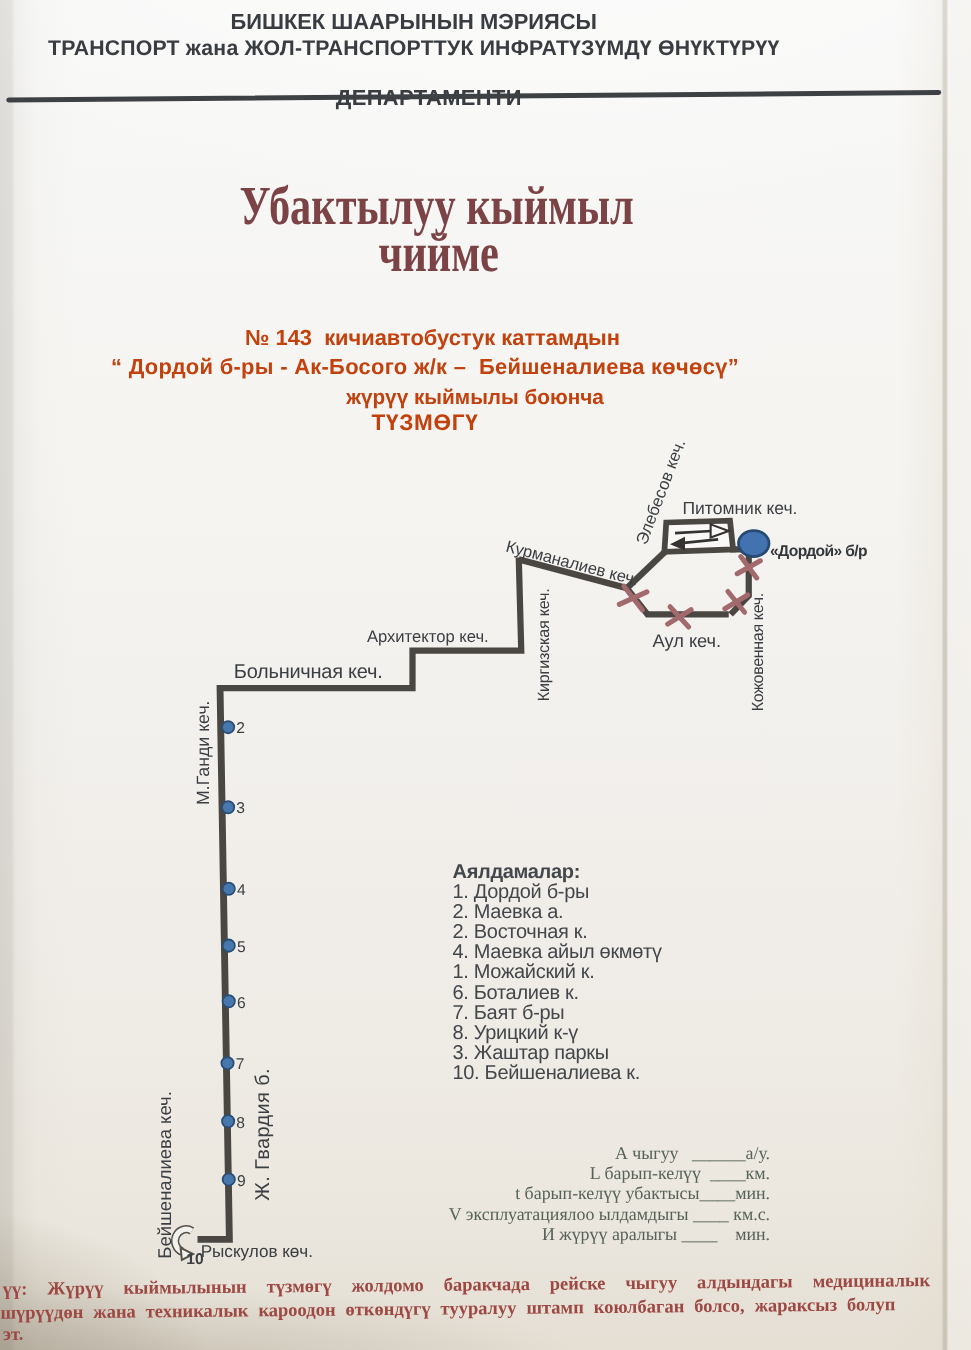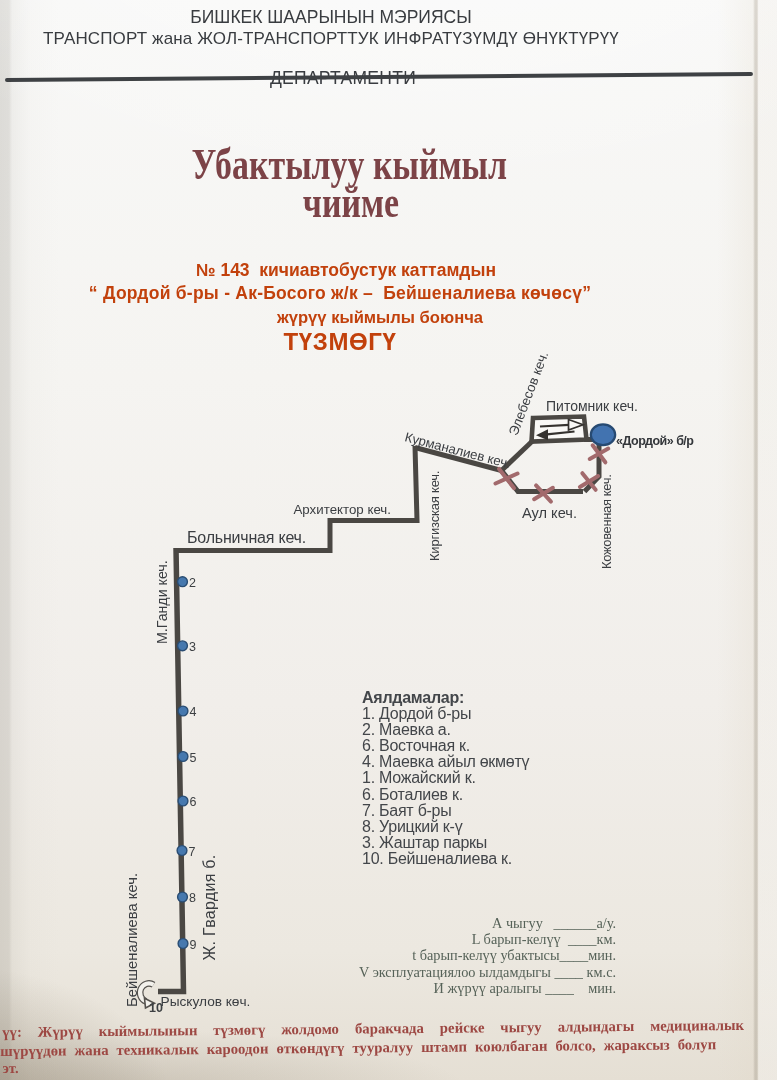--- a/index.html
+++ b/index.html
@@ -13,21 +13,21 @@
         linear-gradient(270deg, rgba(225,216,200,0.28) 22px, rgba(232,226,214,0) 60px),
         linear-gradient(90deg, rgba(125,120,108,0.22) 0px, rgba(125,120,108,0.20) 9px, rgba(150,146,134,0.10) 12px, rgba(200,196,186,0.05) 30px, rgba(200,196,186,0) 60px),
         linear-gradient(180deg, #f8f8f7 0%, #f5f4f1 35%, #f1eeea 65%, #ece8e0 88%, #e5dfd4 100%),
         #f4f3f0;}
   .bg2{position:absolute;left:0;top:0;width:777px;height:1080px;
       background:
         radial-gradient(ellipse 300px 190px at -40px 1100px, rgba(118,106,86,0.42), rgba(118,106,86,0) 70%),
         radial-gradient(ellipse 500px 90px at 120px 1092px, rgba(118,106,86,0.25), rgba(118,106,86,0) 70%),
         radial-gradient(ellipse 900px 480px at 55% -140px, rgba(255,255,255,0.6), rgba(255,255,255,0) 70%);}
   .abs{position:absolute;}
-  .hdr{color:#393c40;font-weight:normal;text-align:center;}
+  .hdr{color:#393c40;font-weight:bold;text-align:center;}
   .ttl{color:#7c4347;font-family:"Liberation Serif",serif;font-weight:bold;text-align:center;}
   .grn{color:#c2410c;font-weight:bold;text-align:center;}
   .stops{color:#43464a;font-size:16px;line-height:16.1px;letter-spacing:-0.25px;}
   .meas{color:#566258;font-family:"Liberation Serif",serif;font-size:14.3px;line-height:16.35px;}
   .foot{color:#9d4843;font-family:"Liberation Serif",serif;font-weight:bold;font-size:14.8px;line-height:19.2px;}
   .jline{text-align:justify;text-align-last:justify;height:19.2px;overflow:visible;}
 </style>
 </head>
 <body>
 <div id="wrap" style="position:absolute;left:0;top:0;width:777px;height:1080px;filter:blur(0.3px);">
@@ -46,21 +46,21 @@
 <div class="abs ttl" style="left:0;top:142.5px;width:699px;font-size:44px;line-height:1;transform:scaleX(0.77);transform-origin:348.5px center;">Убактылуу кыймыл</div>
 
 <div class="abs ttl" style="left:0;top:181px;width:702px;font-size:44px;line-height:1;transform:scaleX(0.77);transform-origin:351px center;">чийме</div>
 
 <div class="abs grn" style="left:0;top:260px;width:692px;font-size:17.5px;">№ 143&nbsp; кичиавтобустук каттамдын</div>
 
 <div class="abs grn" style="left:0;top:283px;width:680px;font-size:17.5px;letter-spacing:0.25px;">“ Дордой б-ры - Ак-Босого ж/к –&nbsp; Бейшеналиева көчөсү”</div>
 
 <div class="abs grn" style="left:0;top:308px;width:688px;font-size:16.6px;padding-left:36px;">жүрүү кыймылы боюнча</div>
 
-<div class="abs grn" style="left:0;top:327.5px;width:680px;font-size:24px;letter-spacing:0.6px;">ТҮЗМӨГҮ</div>
+<div class="abs grn" style="left:0;top:327.5px;width:680px;font-size:18px;letter-spacing:0.6px;">ТҮЗМӨГҮ</div>
 
 <svg class="abs" style="left:0;top:0;" width="777" height="1080" viewBox="0 0 777 1080">
 
   <path d="M599,443 L599,476.5 L584.5,491.5" fill="none" stroke="#4a4743" stroke-width="5"></path>
 
   <path d="M583,491.5 L518,491.5 L501.5,470.5" fill="none" stroke="#4a4743" stroke-width="5"></path>
 
   <path d="M501.5,470.5 L533,440.5" fill="none" stroke="#4a4743" stroke-width="5"></path>
 
   <path d="M501.5,470.5 L415,447.5" fill="none" stroke="#4a4743" stroke-width="5"></path>
@@ -155,21 +155,21 @@
 
   <text x="160.5" y="1005.5" font-size="13.7" fill="#3b3e42">Рыскулов көч.</text>
 
   <text x="149" y="1011.5" font-size="12.5" font-weight="bold" fill="#3d4043">10</text>
 </svg>
 
 <div class="abs stops" style="left:362px;top:690px;">
   <div style="font-weight:bold;">Аялдамалар:</div>
   <div>1. Дордой б-ры</div>
   <div>2. Маевка а.</div>
-  <div>6. Восточная к.</div>
+  <div>2. Восточная к.</div>
   <div>4. Маевка айыл өкмөтү</div>
   <div>1. Можайский к.</div>
   <div>6. Боталиев к.</div>
   <div>7. Баят б-ры</div>
   <div>8. Урицкий к-ү</div>
   <div>3. Жаштар паркы</div>
   <div>10. Бейшеналиева к.</div>
 </div>
 
 <div class="abs meas" style="left:359px;top:914.5px;text-align:right;">

